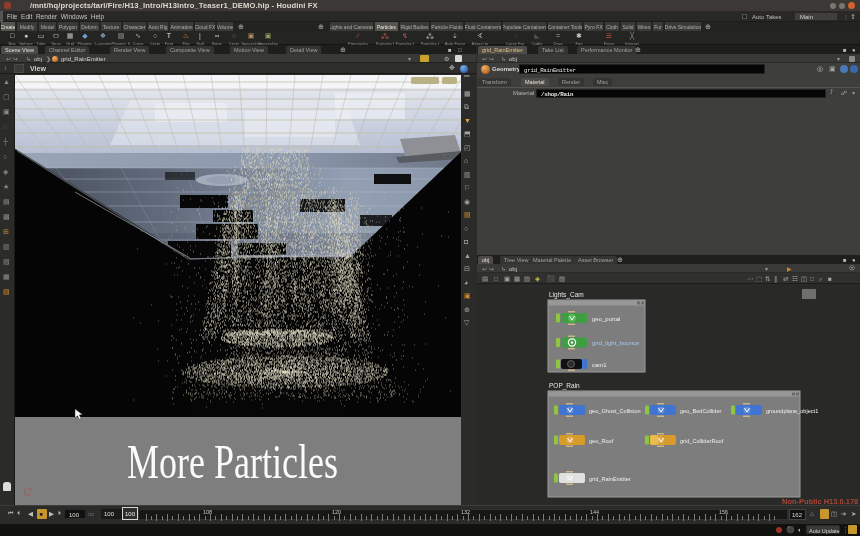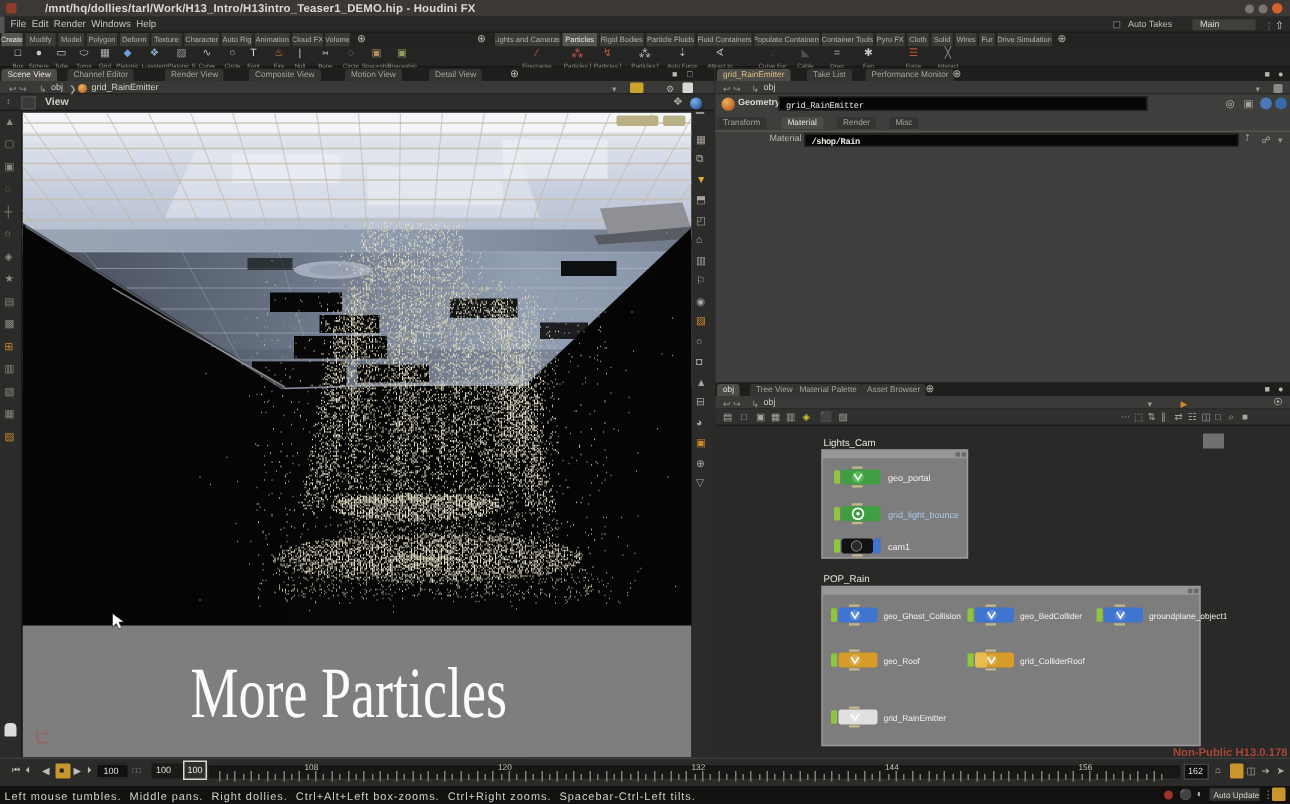--- a/index.html
+++ b/index.html
@@ -12,21 +12,21 @@
        display:flex;align-items:center;padding:0 4px;border-radius:2px 2px 0 0;white-space:nowrap;}
   .ptab.act{background:#4c4b47;color:#e4e2da;}
   .ico{position:absolute;color:#b9b6ae;font-size:8px;line-height:8px;}
   .lbl{position:absolute;color:#8f8c85;font-size:4.2px;white-space:nowrap;}
 </style></head>
 <body>
 <div id="root">
 
   <div class="abs" style="left:0;top:0;width:860px;height:11px;background:#3b3835;">
     <div class="abs" style="left:4px;top:2px;width:7px;height:7px;background:#8f3d2a;border-radius:2px;"></div>
-    <div class="abs" style="left:30px;top:1px;font-size:7.6px;font-weight:bold;color:#ded9d0;letter-spacing:.12px;">/mnt/hq/dollies/tarl/Work/H13_Intro/H13intro_Teaser1_DEMO.hip - Houdini FX</div>
+    <div class="abs" style="left:30px;top:1px;font-size:7.6px;font-weight:bold;color:#ded9d0;letter-spacing:.12px;">/mnt/hq/projects/tarl/Fire/H13_Intro/H13intro_Teaser1_DEMO.hip - Houdini FX</div>
     <div class="abs" style="left:830px;top:2.5px;width:6px;height:6px;border-radius:50%;background:#7a7672;"></div>
     <div class="abs" style="left:839px;top:2.5px;width:6px;height:6px;border-radius:50%;background:#7a7672;"></div>
     <div class="abs" style="left:848px;top:2px;width:7px;height:7px;border-radius:50%;background:#d4622f;"></div>
   </div>
 
   <div class="abs" style="left:0;top:11px;width:860px;height:11px;background:#282826;border-bottom:1px solid #1c1c1a;">
     <div class="abs" style="left:0;top:0;width:3px;height:11px;background:#555;"></div>
     <div class="abs" style="left:7px;top:2px;font-size:6.5px;color:#c6c3bc;">File&nbsp;&nbsp;Edit&nbsp;&nbsp;Render&nbsp;&nbsp;Windows&nbsp;&nbsp;Help</div>
     <div class="abs" style="left:742px;top:3px;width:5px;height:5px;background:#1d1d1c;border:1px solid #555;"></div>
     <div class="abs" style="left:752px;top:2.5px;font-size:6px;color:#c0bdb6;">Auto Takes</div>
@@ -582,21 +582,20 @@
         <span style="position:absolute;left:2px;top:2px;font-size:6px;color:#ddd;">162</span>
       </div>
     <div class="abs" style="left:810px;top:3.5px;font-size:6.5px;color:#b0ada6;">⌂</div>
     <div class="abs" style="left:820px;top:3px;width:9px;height:10px;background:#c9952d;border-radius:1px;"></div>
     <div class="abs" style="left:831px;top:3.5px;font-size:6.5px;color:#b0ada6;">◫</div>
     <div class="abs" style="left:841px;top:3.5px;font-size:6.5px;color:#b0ada6;">➔</div>
     <div class="abs" style="left:851px;top:3.5px;font-size:6.5px;color:#b0ada6;">➤</div>
   </div>
 
   <div class="abs" style="left:0;top:524px;width:860px;height:12px;background:#111110;">
-    <div class="abs" style="left:3px;top:1.5px;font-size:7.3px;color:#d3d0c9;letter-spacing:.65px;">Left mouse tumbles.&nbsp; Middle pans.&nbsp; Right dollies.&nbsp; Ctrl+Alt+Left box-zooms.&nbsp; Ctrl+Right zooms.&nbsp; Spacebar-Ctrl-Left tilts.</div>
     <div class="abs" style="left:776px;top:3px;width:6px;height:6px;border-radius:50%;background:#a03226;"></div>
     <div class="abs" style="left:786px;top:1.5px;font-size:7px;color:#b8b5ae;">⚫</div>
     <div class="abs" style="left:797px;top:1.5px;font-size:7px;color:#b8b5ae;">◖</div>
     <div class="abs" style="left:806px;top:1px;width:34px;height:9px;background:#3a3a38;border:1px solid #2a2a28;border-radius:1px;">
         <span style="position:absolute;left:2px;top:1.5px;font-size:5.5px;color:#d5d2cb;white-space:nowrap;">Auto Update</span>
       </div>
     <div class="abs" style="left:842px;top:1.5px;font-size:7px;color:#999;">⋮</div>
     <div class="abs" style="left:848px;top:1px;width:9px;height:9px;background:#c9952d;border-radius:1px;"></div>
   </div>
 

